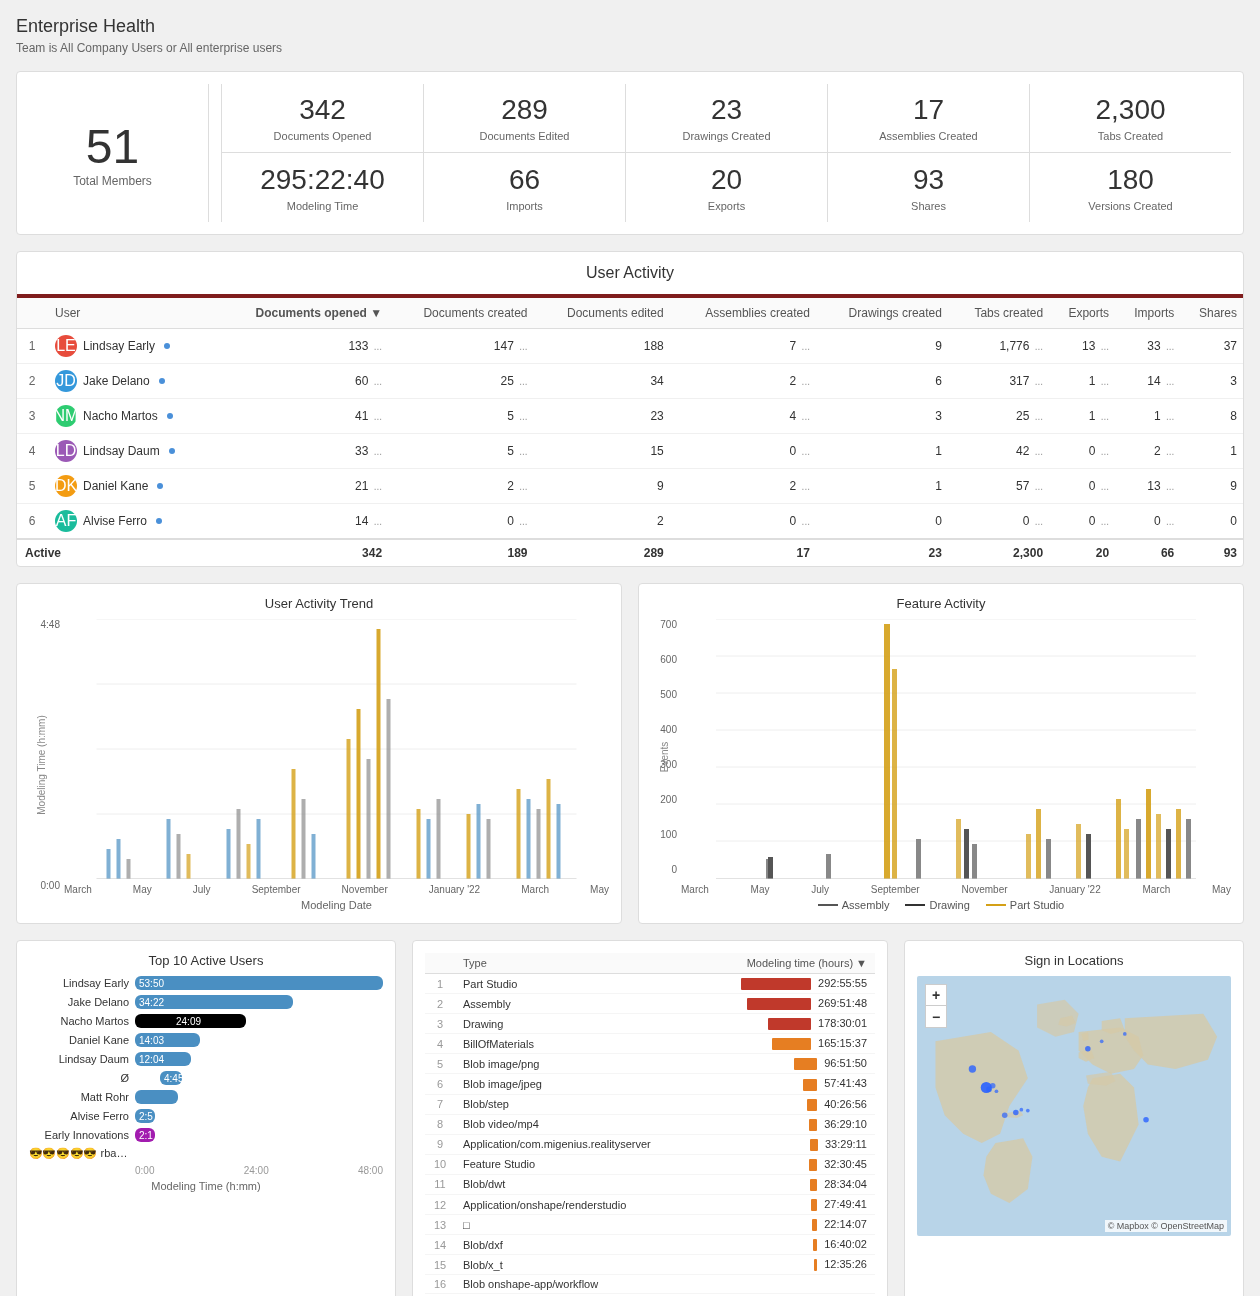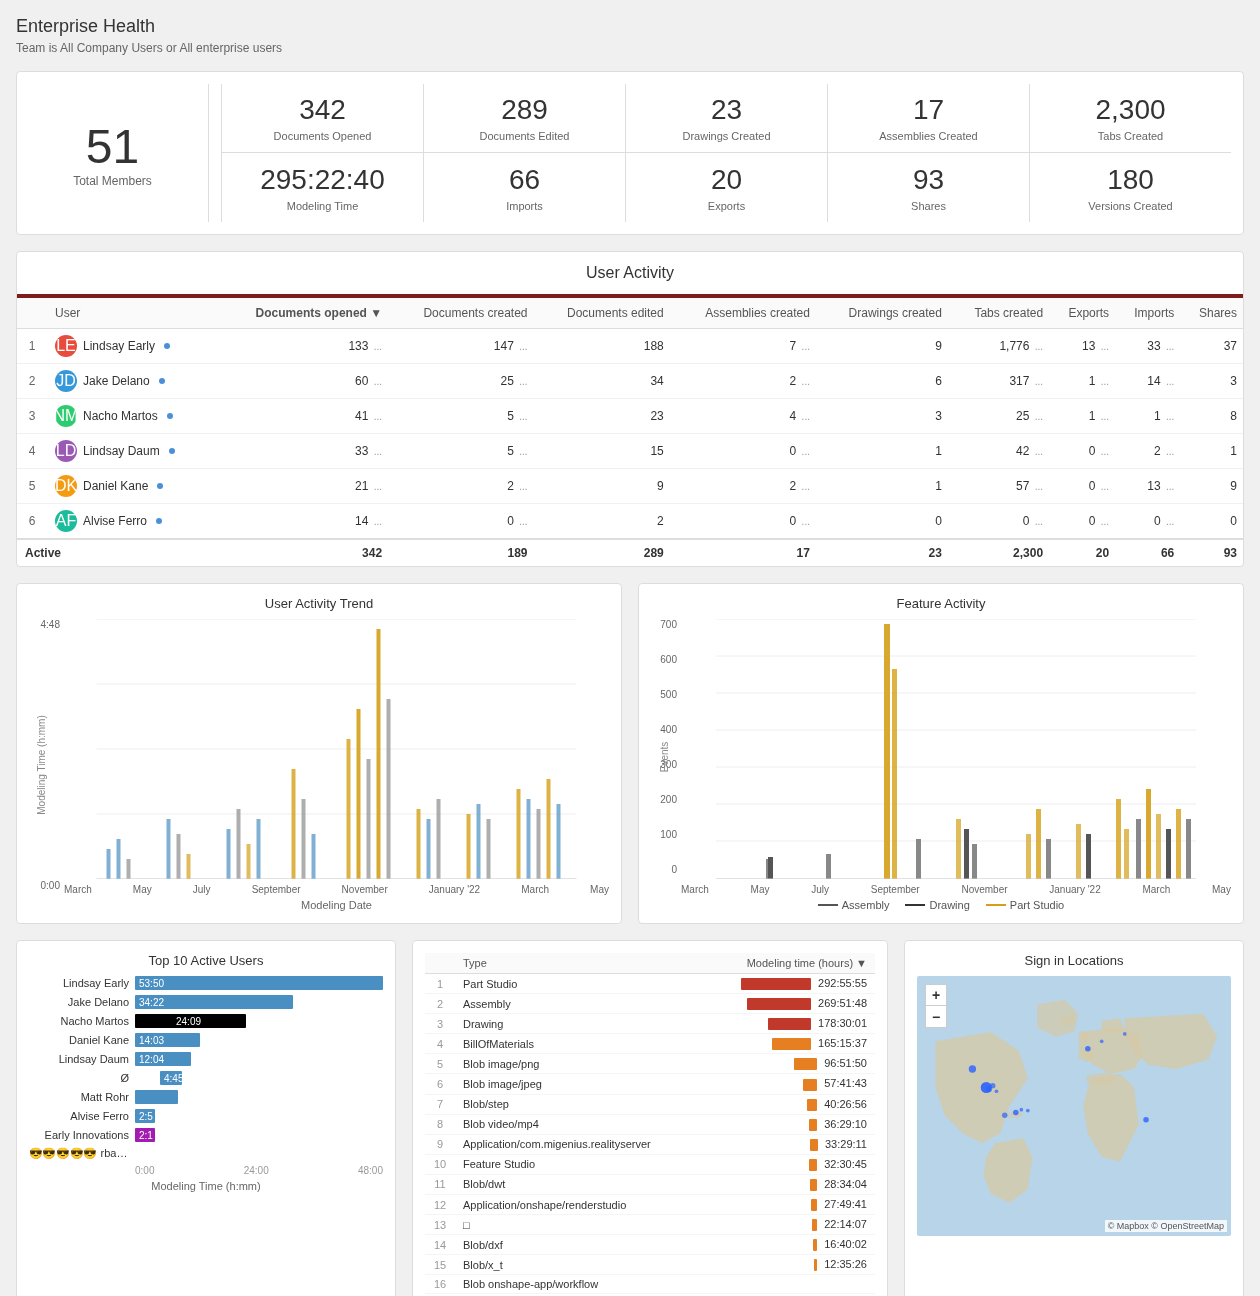--- a/index.html
+++ b/index.html
@@ -49,21 +49,21 @@
     .bottom-row { display: flex; gap: 16px; margin-bottom: 16px; }
     .bottom-card { background: #fff; border: 1px solid #ddd; border-radius: 4px; padding: 12px; }
     .bottom-card.users-card { width: 380px; flex-shrink: 0; }
     .bottom-card.features-card { flex: 1; }
     .bottom-card.map-card { width: 340px; flex-shrink: 0; }
     
     
     .user-bar-row { display: flex; align-items: center; margin-bottom: 5px; gap: 6px; font-size: 11px; }
     .user-bar-label { width: 100px; text-align: right; flex-shrink: 0; white-space: nowrap; overflow: hidden; text-overflow: ellipsis; }
     .user-bar-container { flex: 1; position: relative; }
-    .user-bar { height: 14px; border-radius: 1px; display: flex; align-items: center; justify-content: flex-start; padding-left: 4px; font-size: 10px; color: #fff; font-weight: 500; min-width: 20px; }
+    .user-bar { height: 14px; border-radius: 6px; display: flex; align-items: center; justify-content: flex-start; padding-left: 4px; font-size: 10px; color: #fff; font-weight: 500; min-width: 20px; }
     .bar-axis { display: flex; justify-content: space-between; font-size: 10px; color: #999; margin-top: 4px; padding-left: 106px; }
     
     
     .feature-table { width: 100%; font-size: 11px; border-collapse: collapse; }
     .feature-table th { padding: 4px 8px; text-align: left; border-bottom: 1px solid #ddd; font-weight: 500; color: #555; }
     .feature-table th:last-child { text-align: right; }
     .feature-table td { padding: 3px 8px; border-bottom: 1px solid #f5f5f5; }
     .feature-table td:first-child { color: #999; width: 20px; }
     .feature-bar { height: 12px; border-radius: 1px; display: inline-block; vertical-align: middle; }
     .feature-time { font-size: 11px; }

